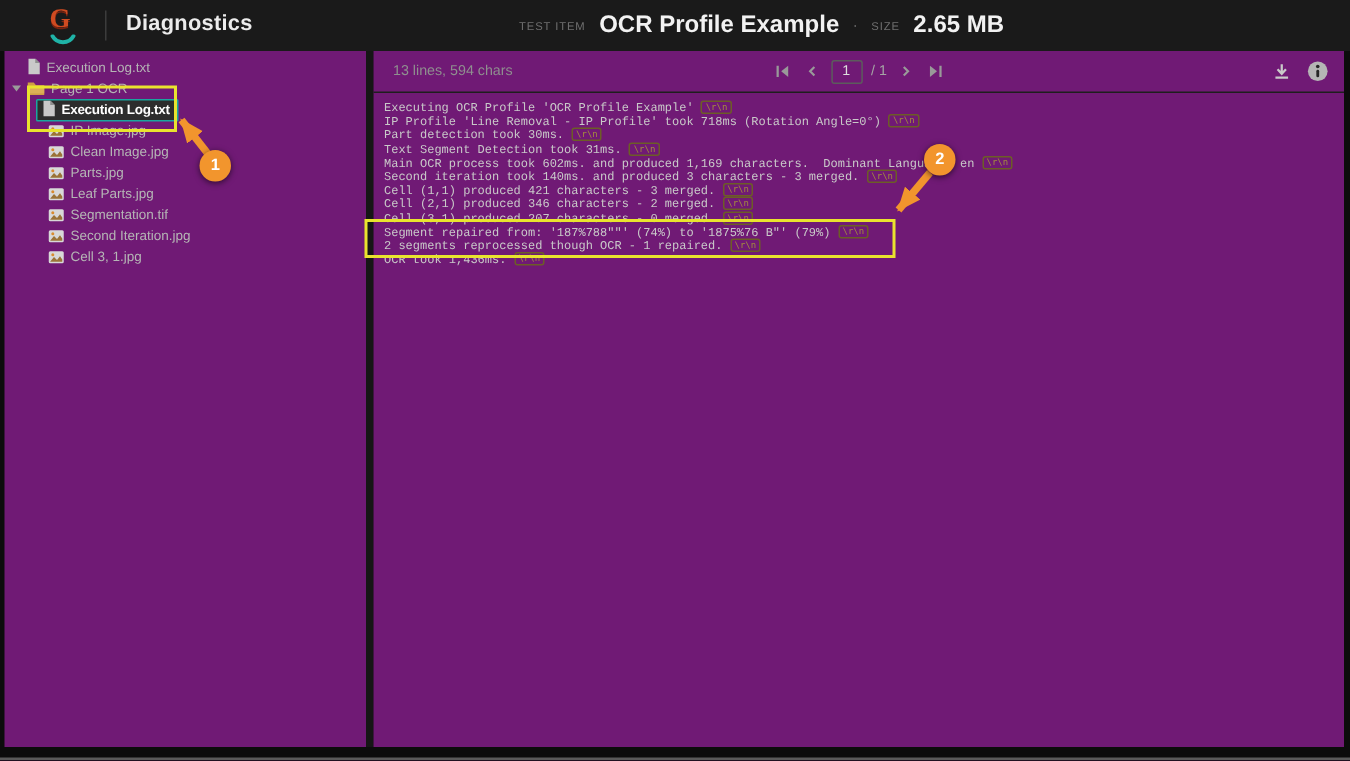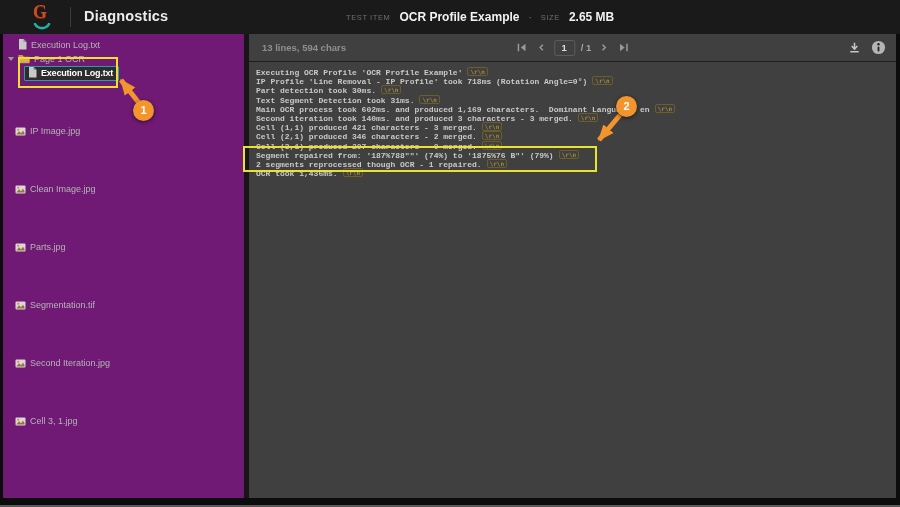--- a/index.html
+++ b/index.html
@@ -13,43 +13,43 @@
   header { position:absolute; left:0; top:0; width:900px; height:34px; background:#1a1a1a; }
   .logo-g {
     position:absolute; left:33px; top:2px; font-family:"Liberation Serif",serif;
     font-weight:bold; font-size:18px; color:#cf4b21; text-shadow:0 1px 0 #7a2410;
   }
   .logo-arc { position:absolute; left:33px; top:23px; }
   .header-divider { position:absolute; left:70px; top:7px; width:1px; height:20px; background:#3c3c3c; }
   .app-title { position:absolute; left:84px; top:8px; margin:0; font-size:14.5px; font-weight:bold; color:#ececec; letter-spacing:.2px; }
   .meta-group { position:absolute; left:346px; top:0; height:34px; display:flex; align-items:center; gap:9px; }
   .meta-label { font-size:7.5px; color:#6f6f6f; letter-spacing:.6px;text-align:center; }
-  .meta-value { font-size:12px; font-weight:bold; color:#f2f2f2; }
+  .meta-value { font-size:16px; font-weight:bold; color:#f2f2f2; }
   .meta-dot { font-size:10px; color:#777; }
 
   
   aside { position:absolute; left:3px; top:34px; width:241px; height:464px; background:#701a75; }
   #tree { position:absolute; left:0; top:4px; right:0; }
   .tree-row { position:relative; height:14px; line-height:14px; font-size:9px; color:#b5b5b5; white-space:nowrap; }
   .tree-row.lvl0 { padding-left:15px; }
-  .tree-row.lvl2 { padding-left:12px;margin-top:44px; }
+  .tree-row.lvl2 { padding-left:29px; }
   .tree-row.selected { padding-left:21px; }
   .caret { position:absolute; left:5px; top:5px; width:0; height:0;
            border-left:3.5px solid transparent; border-right:3.5px solid transparent;
            border-top:4.5px solid #9a9a9a; }
   .ticon { display:inline-block; vertical-align:-2px; margin-right:4px; }
   .selbox { display:inline-block; height:13px; line-height:13px; border:1px solid #1aa69f;
             background:#2d2d2d; border-radius:1px; padding:0 5px 0 3px; }
   .selected .tlabel { color:#fff; font-weight:bold; letter-spacing:-0.2px; }
 
   
   .splitter { position:absolute; left:244px; top:34px; width:5px; height:464px; background:#161616; }
 
   
-  main { position:absolute; left:249px; top:34px; width:647px; height:464px; background:#404040;font-weight:bold; }
+  main { position:absolute; left:249px; top:34px; width:647px; height:464px; background:#701a75; }
   .viewer-toolbar { position:absolute; left:0; top:0; right:0; height:27px; border-bottom:1px solid #1e1e1e; }
   .file-stats { position:absolute; left:13px; top:0; line-height:27px; font-size:9.5px; color:#8f8f8f; }
   .pager { position:absolute; left:50%; top:0; height:27px; transform:translateX(-50%);
            display:flex; align-items:center; gap:6px; }
   .pager button, .toolbar-actions button { background:none; border:none; padding:0; margin:0; cursor:pointer; display:flex; align-items:center; }
   .page-box { min-width:13px; height:14px; line-height:14px; text-align:center; padding:0 3px;
               border:1px solid #5c5c5c; border-radius:2px; font-size:9.5px; color:#dddddd; }
   .page-of { font-size:9.5px; color:#a5a5a5; }
   .toolbar-actions { position:absolute; right:10px; top:0; height:27px; display:flex; align-items:center; gap:9px; }
 
@@ -120,20 +120,25 @@
             </svg></span><span class="tlabel">Clean Image.jpg</span></div>
         <div class="tree-row lvl2"><span class="ticon"><svg width="11" height="9" viewBox="0 0 11 9">
               <rect x="0.5" y="0.5" width="10" height="8" rx="1" fill="#d8d8d8"></rect>
               <path d="M1.5 7.3 L4 4.3 L6 6.3 L8 3.8 L9.5 6 V7.5 H1.5 Z" fill="#9b7337"></path>
               <circle cx="3.2" cy="2.8" r="1" fill="#d98b2e"></circle>
             </svg></span><span class="tlabel">Parts.jpg</span></div>
         <div class="tree-row lvl2"><span class="ticon"><svg width="11" height="9" viewBox="0 0 11 9">
               <rect x="0.5" y="0.5" width="10" height="8" rx="1" fill="#d8d8d8"></rect>
               <path d="M1.5 7.3 L4 4.3 L6 6.3 L8 3.8 L9.5 6 V7.5 H1.5 Z" fill="#9b7337"></path>
               <circle cx="3.2" cy="2.8" r="1" fill="#d98b2e"></circle>
+            </svg></span><span class="tlabel">Leaf Parts.jpg</span></div>
+        <div class="tree-row lvl2"><span class="ticon"><svg width="11" height="9" viewBox="0 0 11 9">
+              <rect x="0.5" y="0.5" width="10" height="8" rx="1" fill="#d8d8d8"></rect>
+              <path d="M1.5 7.3 L4 4.3 L6 6.3 L8 3.8 L9.5 6 V7.5 H1.5 Z" fill="#9b7337"></path>
+              <circle cx="3.2" cy="2.8" r="1" fill="#d98b2e"></circle>
             </svg></span><span class="tlabel">Segmentation.tif</span></div>
         <div class="tree-row lvl2"><span class="ticon"><svg width="11" height="9" viewBox="0 0 11 9">
               <rect x="0.5" y="0.5" width="10" height="8" rx="1" fill="#d8d8d8"></rect>
               <path d="M1.5 7.3 L4 4.3 L6 6.3 L8 3.8 L9.5 6 V7.5 H1.5 Z" fill="#9b7337"></path>
               <circle cx="3.2" cy="2.8" r="1" fill="#d98b2e"></circle>
             </svg></span><span class="tlabel">Second Iteration.jpg</span></div>
         <div class="tree-row lvl2"><span class="ticon"><svg width="11" height="9" viewBox="0 0 11 9">
               <rect x="0.5" y="0.5" width="10" height="8" rx="1" fill="#d8d8d8"></rect>
               <path d="M1.5 7.3 L4 4.3 L6 6.3 L8 3.8 L9.5 6 V7.5 H1.5 Z" fill="#9b7337"></path>
               <circle cx="3.2" cy="2.8" r="1" fill="#d98b2e"></circle>

